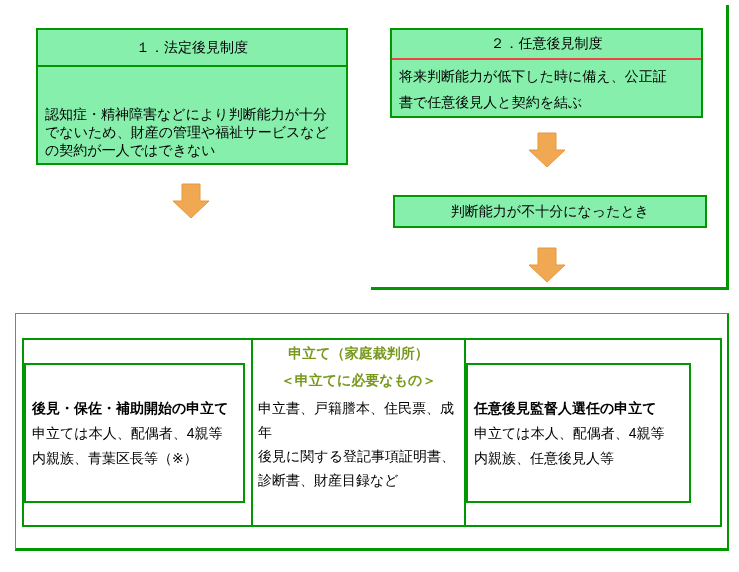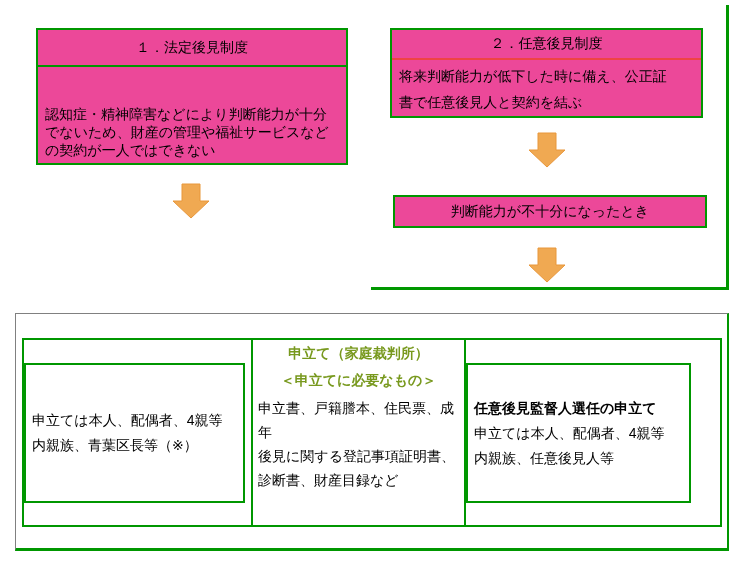--- a/index.html
+++ b/index.html
@@ -8,21 +8,21 @@
     position: relative;
     width: 739px;
     height: 572px;
     background: #ffffff;
     font-family: "Liberation Sans", "DejaVu Sans", sans-serif;
     font-size: 14px;
     color: #000000;
     overflow: hidden;
   }
   .abs { position: absolute; }
-  .green-box { border: 2px solid #009700; background: #ec4899; }
+  .green-box { border: 2px solid #009700; background: #86efac; }
   .pre { white-space: pre-line; }
 
   
   .box-legal { left: 36px; top: 28px; width: 312px; height: 137px; }
   .box-legal .title-row { height: 37px; border-bottom: 2px solid #009700;
     display: flex; align-items: center; justify-content: center; }
   .box-legal .body-row { padding: 5px 7px 0 7px; line-height: 18px; margin-top: 33px; }
 
   
   .box-voluntary { left: 390px; top: 28px; width: 313px; height: 90px; }
@@ -107,20 +107,21 @@
 
   <div class="abs bracket-v"></div>
   <div class="abs bracket-h"></div>
 
   <div class="abs petition-outer"></div>
 
   <div class="abs petition-grid">
 
     <div class="cell cell-left">
       <div class="inner-card card-left">
+        <div class="card-title">後見・保佐・補助開始の申立て</div>
         <div class="card-body pre">申立ては本人、配偶者、4親等
 内親族、青葉区長等（※）</div>
       </div>
     </div>
 
     <div class="cell cell-center">
       <div class="center-heading">申立て（家庭裁判所）</div>
       <div class="center-heading">＜申立てに必要なもの＞</div>
       <div class="center-body pre">申立書、戸籍謄本、住民票、成年
 後見に関する登記事項証明書、

